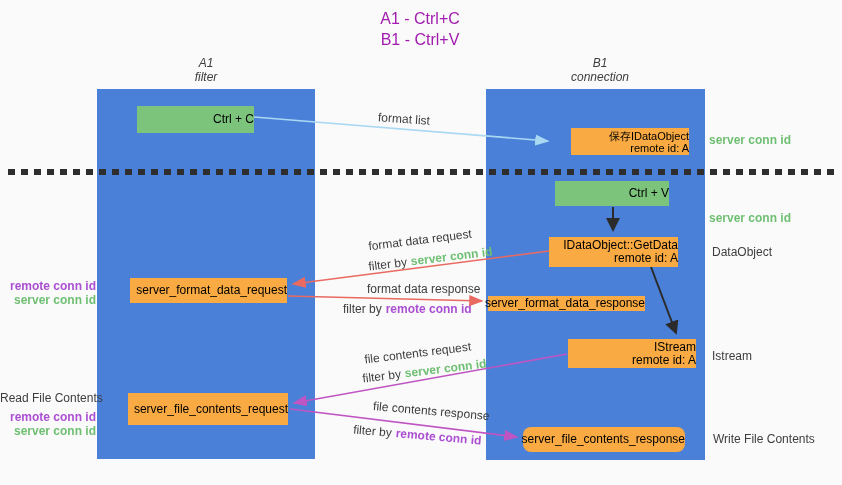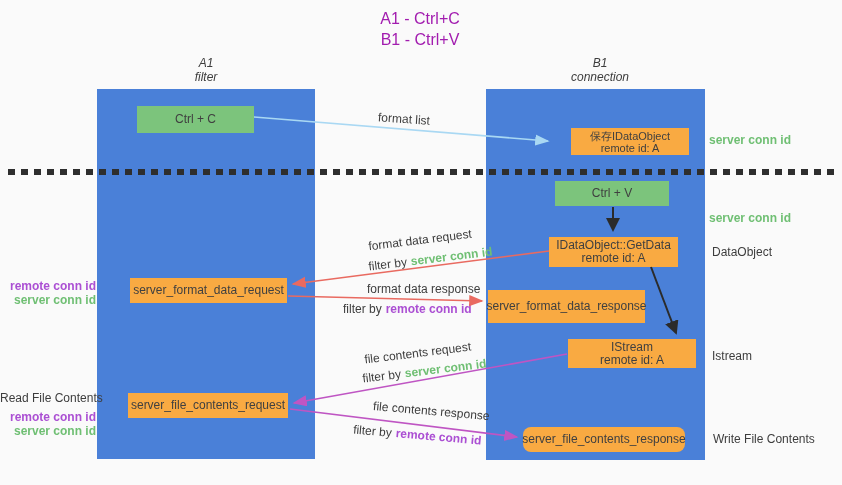--- a/index.html
+++ b/index.html
@@ -19,22 +19,22 @@
     font-size: 16px; line-height: 21px;
     color: #a21caf;
   }
   .col-header {
     width: 120px; text-align: center;
     font-size: 12px; line-height: 14px; color: #3d3d3d; font-style: italic;
   }
   .column { background: #4a80d8; }
   .box {
     display: flex; flex-direction: column;
-    align-items: center; justify-content: center;
-    color: #404040; font-size: 12px; line-height: 13px;
+    align-items: flex-end; justify-content: center;
+    color: #000000; font-size: 12px; line-height: 13px;
     text-align: center;
   }
   .box.green { background: #7cc47c; }
   .box.orange { background: #f9aa42; }
   .side-label { font-size: 12px; line-height: 14px; white-space: nowrap; }
   .dark { color: #3d3d3d; }
   .green-text { color: #6fbf73; font-weight: bold; }
   .purple-text { color: #ab4fd3; font-weight: bold; }
   .left-stack { width: 96px; text-align: right; }
   .mid-label {
@@ -87,30 +87,30 @@
 
   <div class="abs box orange" style="left:549px; top:237px; width:129px; height:30px; font-size:12px; line-height:13px;">
     <div>IDataObject::GetData</div>
     <div>remote id: A</div>
   </div>
 
   <div class="abs box orange" style="left:130px; top:278px; width:157px; height:25px;">
     <div>server_format_data_request</div>
   </div>
 
-  <div class="abs box orange" style="left:488px; top:290px; width:157px; height:33px;">
+  <div class="abs box orange" style="left:488px; top:296px; width:157px; height:15px;">
     <div>server_format_data_response</div>
   </div>
 
   <div class="abs box orange" style="left:568px; top:339px; width:128px; height:29px; font-size:12px; line-height:13px;">
     <div>IStream</div>
     <div>remote id: A</div>
   </div>
 
-  <div class="abs box orange" style="left:128px; top:393px; width:160px; height:25px;">
+  <div class="abs box orange" style="left:128px; top:393px; width:160px; height:32px;">
     <div>server_file_contents_request</div>
   </div>
 
   <div class="abs box orange" style="left:523px; top:427px; width:162px; height:25px;border-radius:8px;">
     <div>server_file_contents_response</div>
   </div>
 
   <div class="abs side-label green-text" style="left:709px; top:133px;">server conn id</div>
   <div class="abs side-label green-text" style="left:709px; top:211px;">server conn id</div>
   <div class="abs side-label dark" style="left:712px; top:245px;">DataObject</div>

